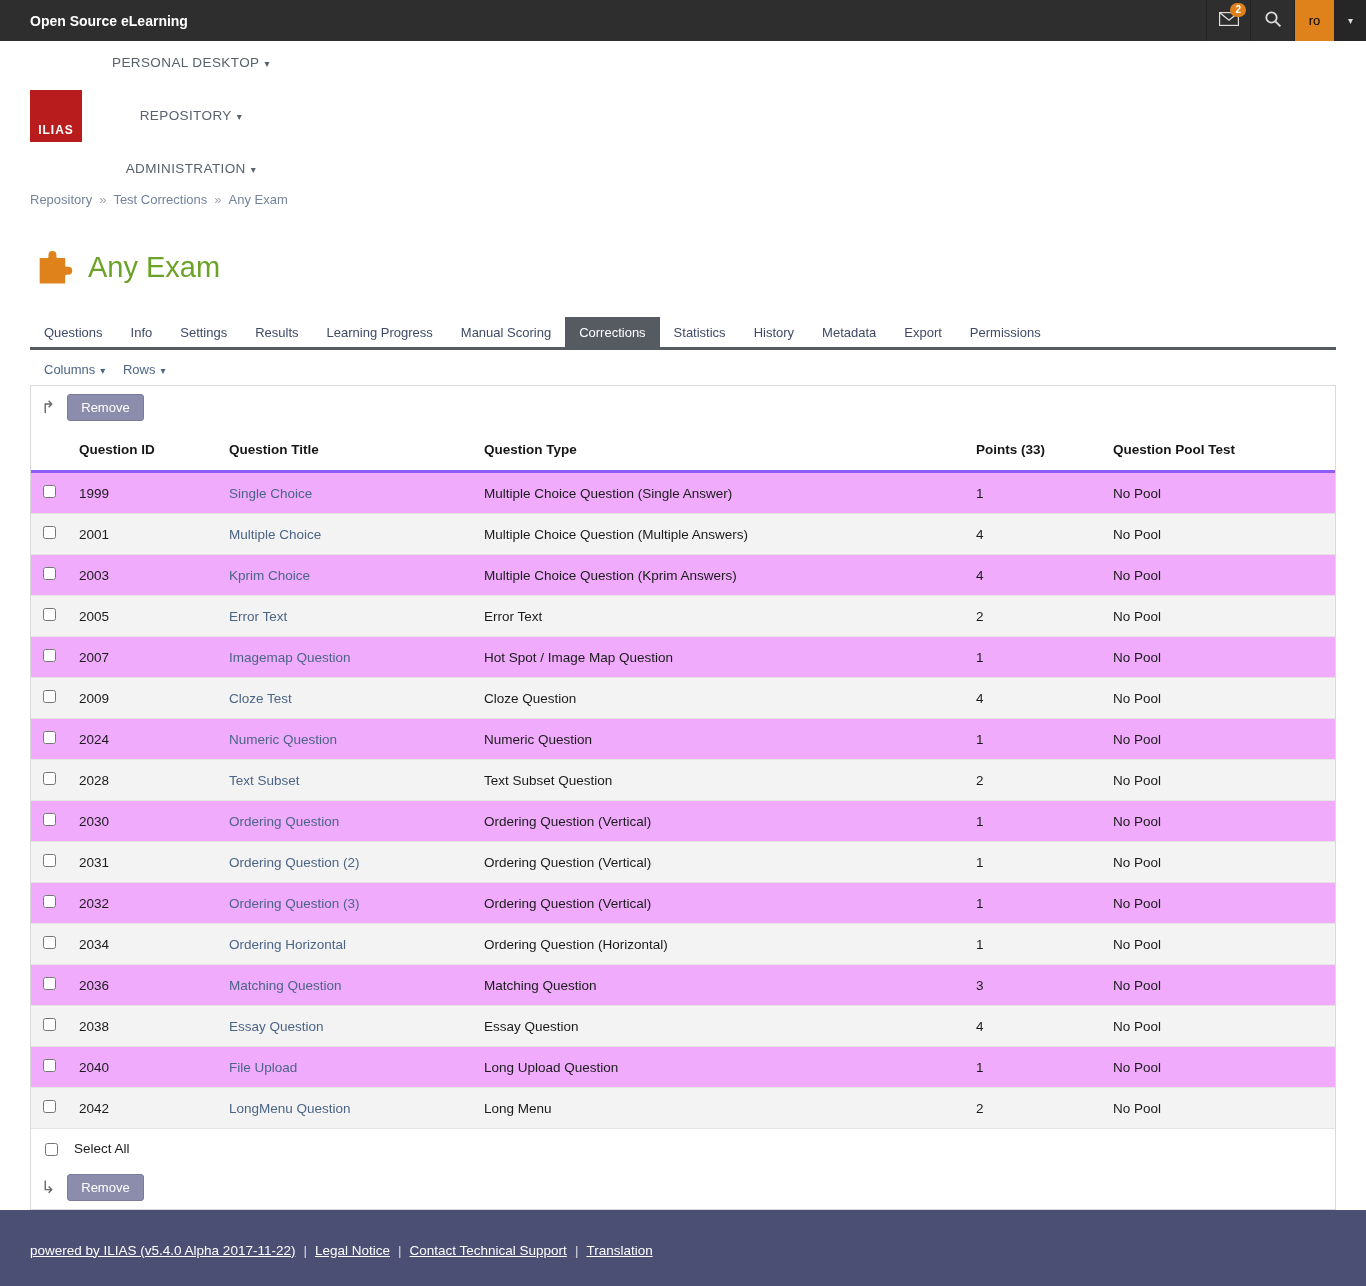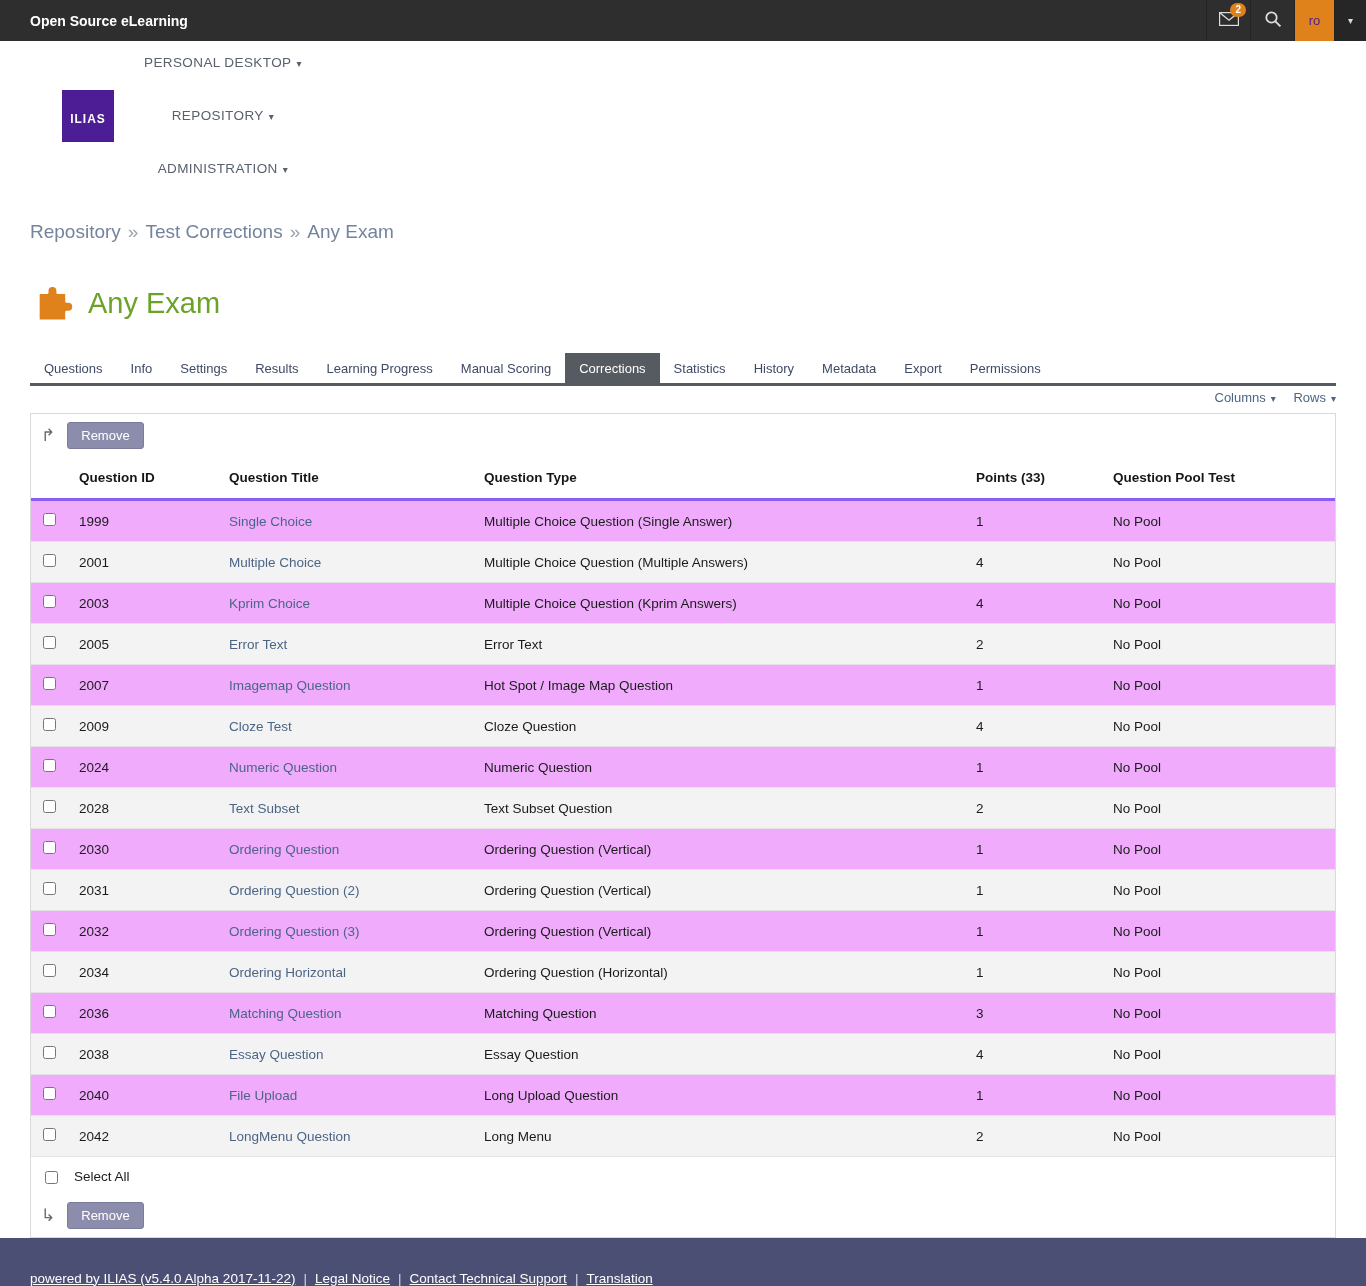--- a/index.html
+++ b/index.html
@@ -18,50 +18,50 @@
   .topbar-title { margin-left: 30px; color: #fff; font-weight: bold; font-size: 14px; }
   .topbar-right { margin-left: auto; display: flex; height: 41px; }
   .topbar-btn {
     width: 44px; display: flex; align-items: center; justify-content: center;
     position: relative; cursor: pointer; border-left: 1px solid #232323; color: #ddd;
   }
   .mail-badge {
     position: absolute; top: 3px; right: 4px; background: #e0821c; color: #fff;
     font-size: 10px; line-height: 1; border-radius: 8px; padding: 2px 5px; font-weight: bold;
   }
-  .user-btn { background: #e0821c; color: #4c1d95; font-size: 13px; width: 40px; }
+  .user-btn { background: #e0821c; color: #000000; font-size: 13px; width: 40px; }
   .user-caret { width: 32px; background: #262626; font-size: 10px; }
 
   
   .header { display: flex; align-items: center; padding: 14px 30px 16px 30px; background: #fff; }
   .logo {
-    width: 52px; height: 52px; background: #4c1d95; color: #fff;
+    width: 52px; height: 52px; background: #b91c1c; color: #fff;
     display: flex; align-items: flex-end; justify-content: center;
-    font-size: 12px; font-weight: bold; letter-spacing: 1px; padding-bottom: 16px; cursor: pointer; margin-left: 32px;
+    font-size: 12px; font-weight: bold; letter-spacing: 1px; padding-bottom: 5px; cursor: pointer;
   }
   .main-nav { margin-left: 30px; display: flex; gap: 38px; align-items: center; flex-direction: column; }
   .nav-item { color: #59616c; font-size: 13.5px; letter-spacing: .4px; text-decoration: none; cursor: pointer; }
   .caret { font-size: 10px; margin-left: 5px; color: #59616c; }
 
   
-  .breadcrumb { padding: 0 30px; font-size: 19px; margin-top: 29px; }
+  .breadcrumb { padding: 0 30px; font-size: 13px; }
   .bc-link { color: #74849c; text-decoration: none; cursor: pointer; }
   .bc-sep { color: #9aa3af; margin: 0 7px; }
 
   
   .title-row { display: flex; align-items: center; gap: 14px; margin: 36px 30px 0 30px; }
   .title-row h1 { color: #6ba328; font-size: 29px; font-weight: 400; }
 
   
   .tab-bar { display: flex; margin: 26px 30px 0 30px; border-bottom: 3px solid #565a61; align-items: flex-end; }
   .tab { padding: 8px 14px 7px 14px; font-size: 13px; color: #3f4a66; cursor: pointer; white-space: nowrap; }
   .tab.active { background: #565a61; color: #fff; }
 
   
-  .table-controls { text-align: right; padding: 4px 30px 6px 30px; font-size: 13px; }
+  .table-controls { padding: 12px 30px 6px 30px; font-size: 13px; }
   .ctrl-link { color: #4c6586; text-decoration: none; cursor: pointer; margin-left: 14px; }
   .ctrl-link .caret { color: #4c6586; }
 
   
   .table-container { margin: 2px 30px 0 30px; border: 1px solid #dadada; background: #fff; }
   .toolbar { display: flex; align-items: center; gap: 12px; padding: 8px 10px; }
   .arrow-icon { color: #6b6b6b; font-size: 17px; line-height: 1; }
   .btn {
     background: #8c8dad; color: #fff; border: 1px solid #7b7c9c; border-radius: 3px;
     padding: 5px 13px; font-size: 13px; cursor: pointer; font-family: "Liberation Sans", sans-serif;

